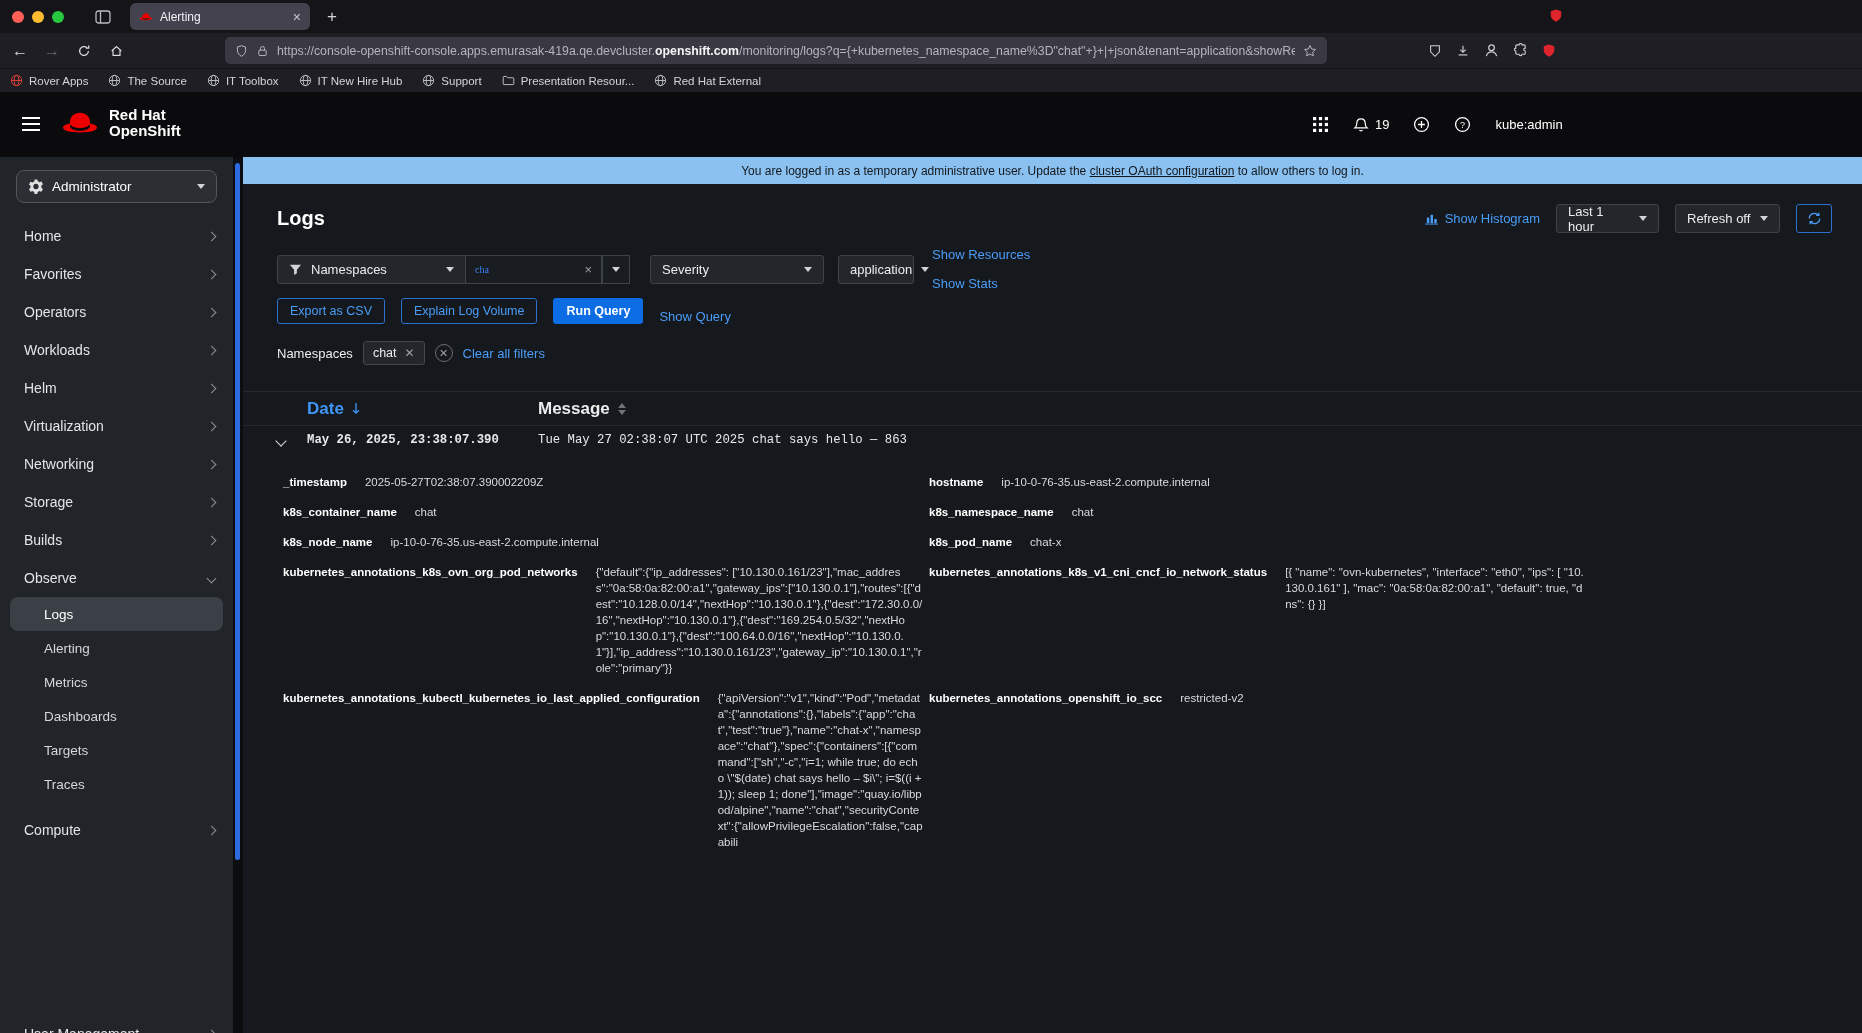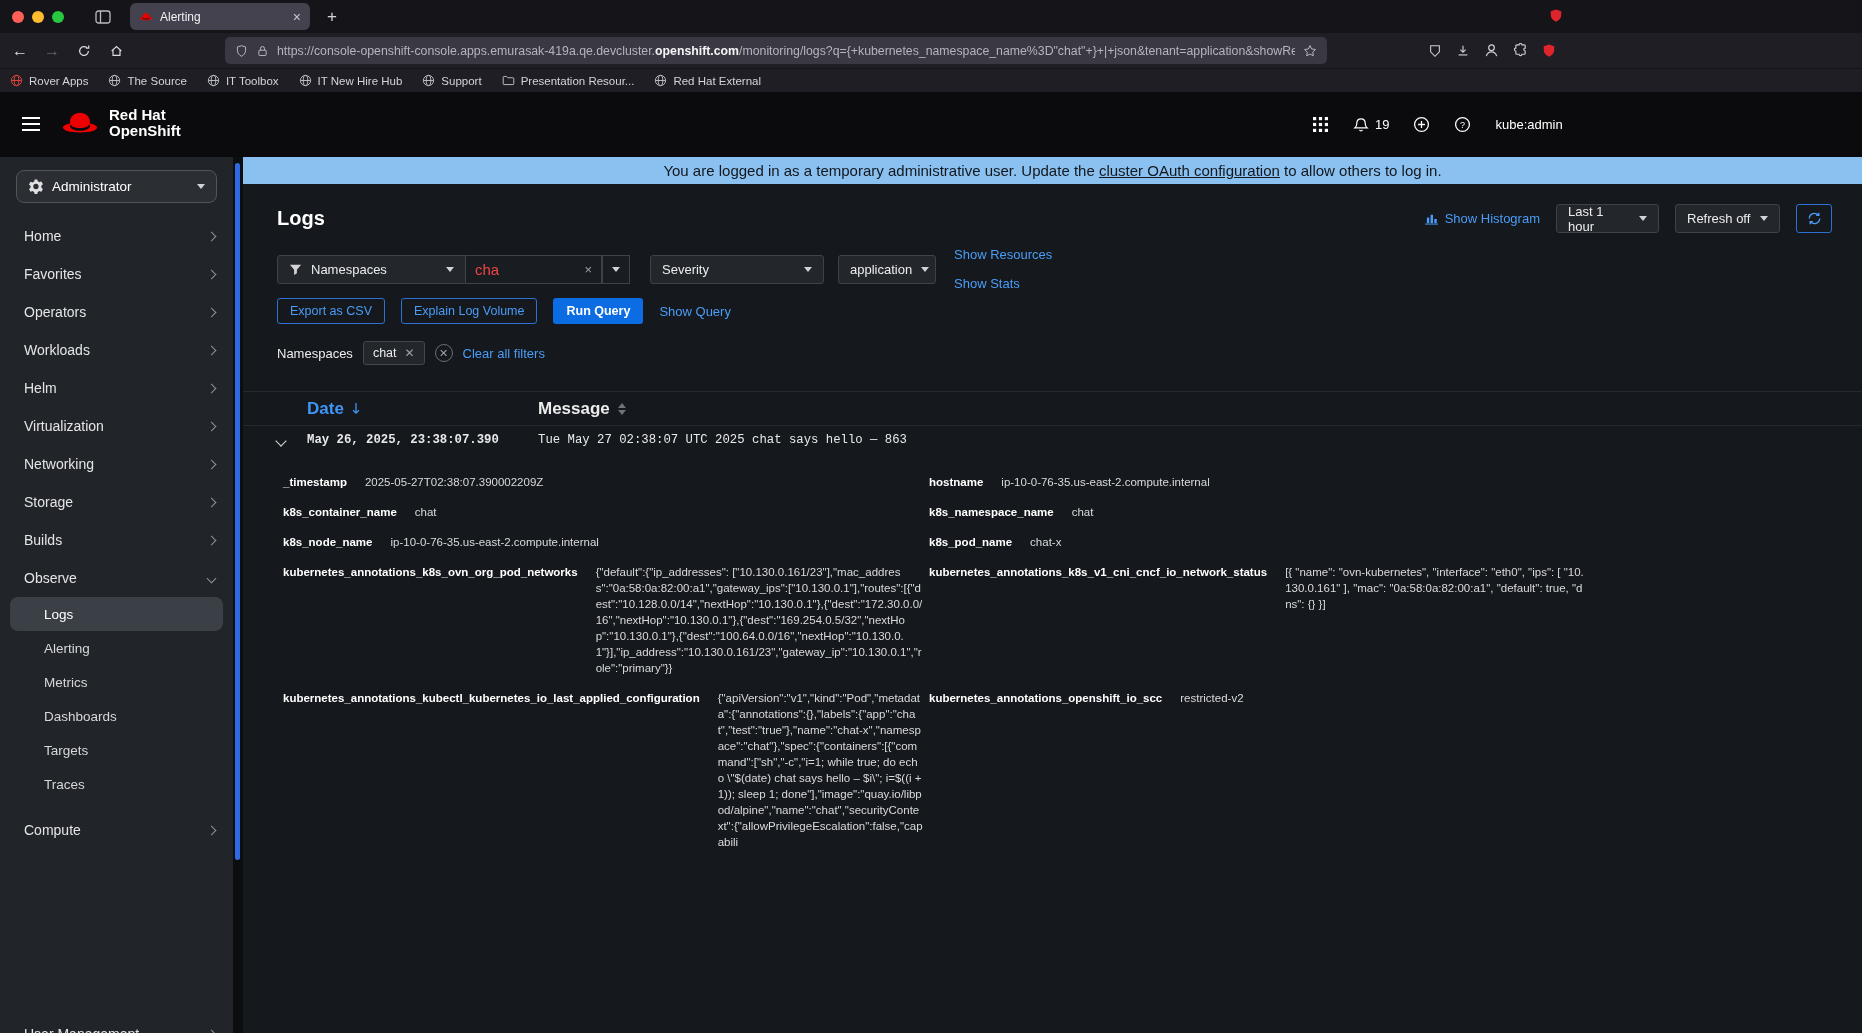--- a/index.html
+++ b/index.html
@@ -60,49 +60,49 @@
   .nav-item .chev { margin-left:auto; }
   .nav-child { height:34px; display:flex; align-items:center; padding-left:44px; font-size:13.5px; color:#d6d7d9; }
   .nav-child.current { background:#3b4046; border-radius:8px; margin:0 10px; padding-left:34px; color:#fff; }
   .nav-item.um { position:absolute; top:858px; left:0; right:0; }
 
   .gutter { width:10px; flex-shrink:0; background:#0c0d0f; position:relative; }
   .gutter .thumb { position:absolute; top:6px; left:2px; width:5px; height:697px; background:#2f6ae0; border-radius:3px; }
 
   .content { flex:1; background:#15181c; overflow:hidden; }
 
-  .banner { height:27px; background:#8bc1f0; color:#12171c; font-size:15px;
+  .banner { height:27px; background:#8bc1f0; color:#12171c; font-size:12px;
             display:flex; align-items:center; justify-content:center; white-space:pre; }
   .banner .bl { text-decoration:underline; font-weight:400; }
 
   .page-header { display:flex; align-items:center; justify-content:space-between; padding:20px 30px 0 34px; }
   .page-title { font-size:20px; font-weight:700; color:#fff; }
   .header-controls { display:flex; align-items:center; gap:16px; }
   .link { color:#4a9df8; font-size:13px; white-space:nowrap; }
   .hist-link { display:flex; align-items:center; gap:6px; }
   .select { height:29px; background:#23262b; border:1px solid #3e434a; border-radius:3px;
             display:flex; align-items:center; gap:9px; padding:0 11px; color:#eceded; font-size:13px; }
   .sync-btn { width:36px; height:29px; border:1px solid #2b71d2; border-radius:3px;
               display:flex; align-items:center; justify-content:center; background:transparent; }
 
   .toolbar1 { display:flex; align-items:center; margin:14px 30px 0 34px; }
   .ns-toggle { width:189px; border-radius:3px 0 0 3px; }
   .select .caret { margin-left:auto; }
   .filter-wrap { width:136px; height:29px; background:#191c21; border:1px solid #3e434a; border-left:none;
                  display:flex; align-items:center; }
   .filter-input { flex:1; min-width:0; background:transparent; border:none; outline:none;
-                  color:#ef4444; font-size:15px; padding:0 2px 0 9px; font-family:Liberation Sans, sans-serif; }
+                  color:#3b82f6; font-size:10px; padding:0 2px 0 9px; font-family:Liberation Serif, serif; }
   .clear-x { color:#9ea1a6; padding:0 9px; font-size:13px; }
   .caret-seg { width:28px; height:29px; background:#191c21; border:1px solid #3e434a;
                display:flex; align-items:center; justify-content:center; }
   .sev { width:174px; margin-left:20px; }
-  .tenant { width:98px; margin-left:14px; }
+  .tenant { width:76px; margin-left:14px; }
   .tb-links { display:flex; gap:14px; margin-left:18px;flex-direction:column; }
 
-  .toolbar2 { display:flex; align-items:center; gap:16px; margin:7px 0 0 34px; }
+  .toolbar2 { display:flex; align-items:flex-end; gap:16px; margin:7px 0 0 34px; }
   .btn-outline { height:26px; padding:0 12px; border:1px solid #2b71d2; color:#4a9df8; font-size:12.5px;
                  border-radius:3px; display:flex; align-items:center; background:transparent; white-space:nowrap; }
   .btn-primary { height:26px; padding:0 13px; background:#0c6ce4; color:#fff; font-size:12.5px; font-weight:700;
                  border-radius:3px; display:flex; align-items:center; white-space:nowrap; }
 
   .chip-row { display:flex; align-items:center; gap:10px; margin:17px 0 0 34px; }
   .chip-group-label { color:#eceded; font-size:13px; }
   .chip { height:24px; border:1px solid #43474d; background:#23262b; border-radius:3px;
           display:flex; align-items:center; gap:8px; padding:0 9px; color:#eceded; font-size:12.5px; }
   .chip .x { color:#9ea1a6; font-size:12px; }

